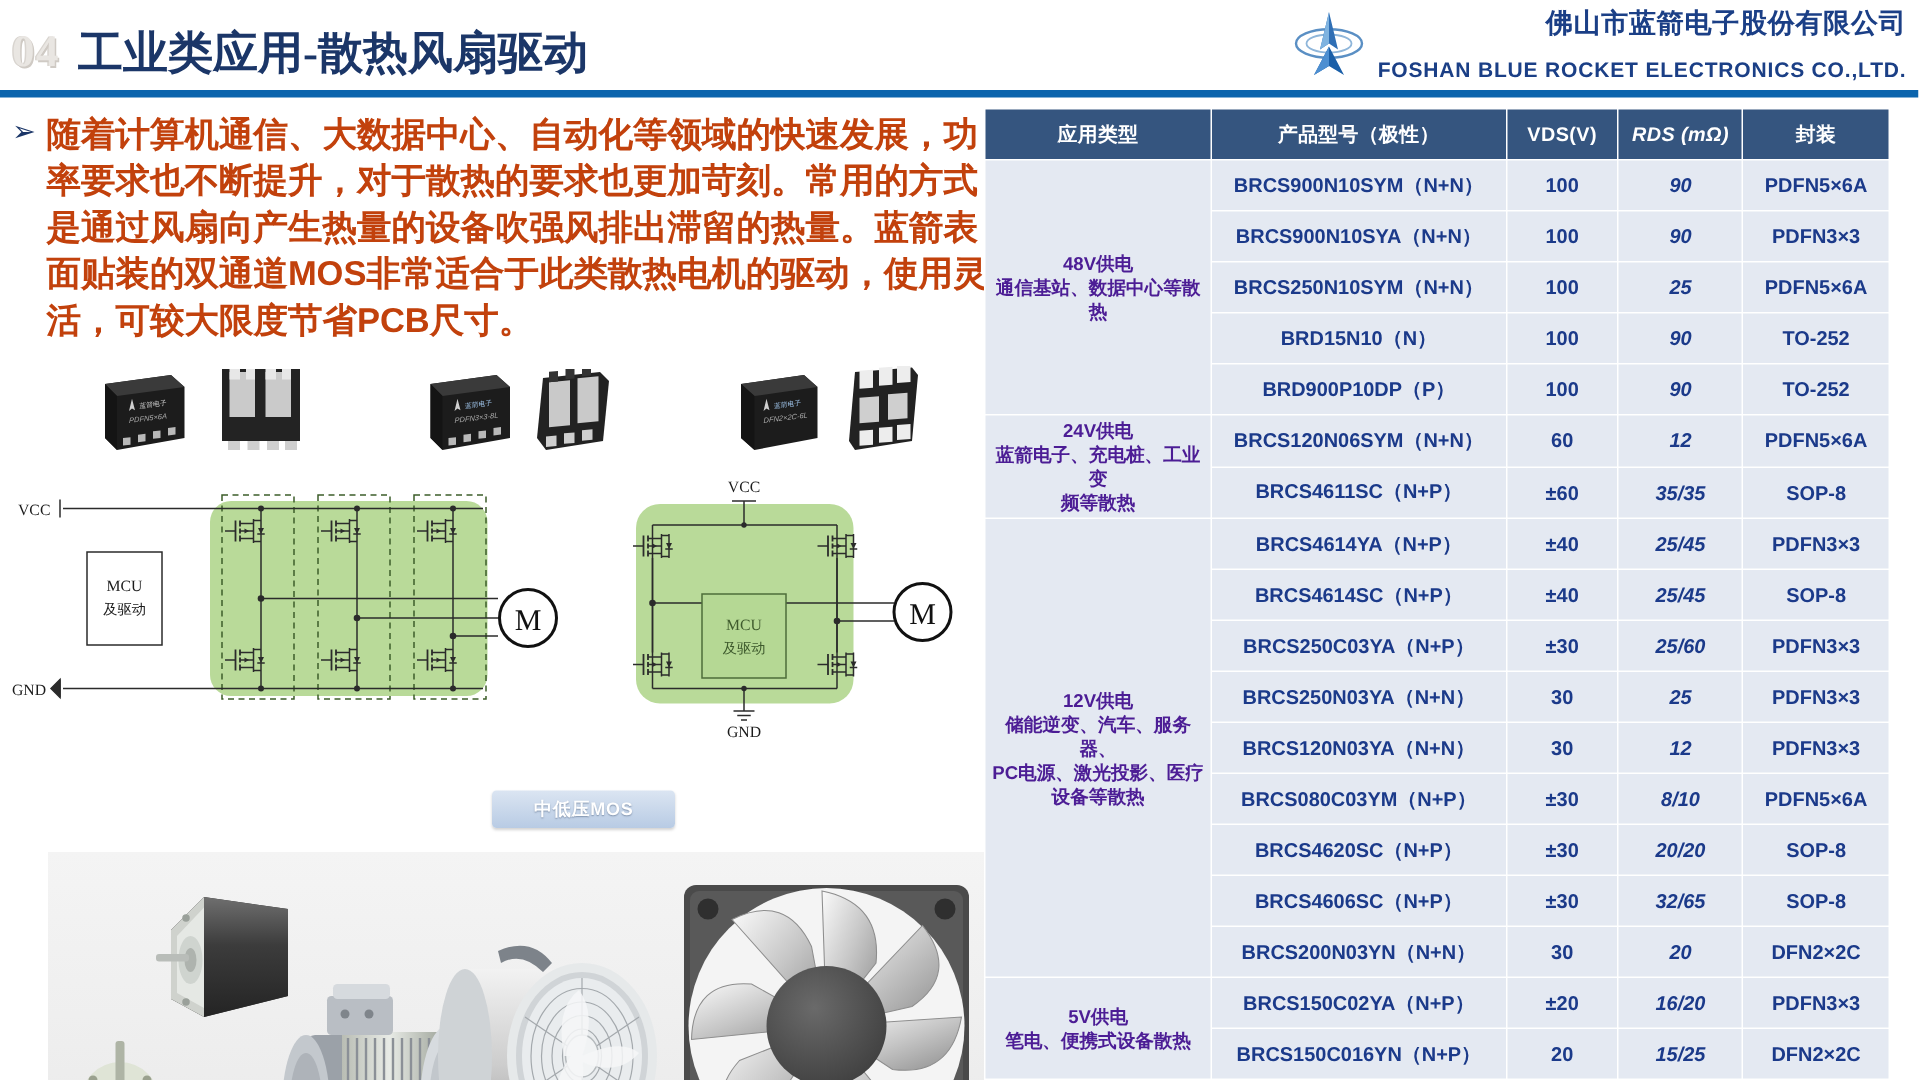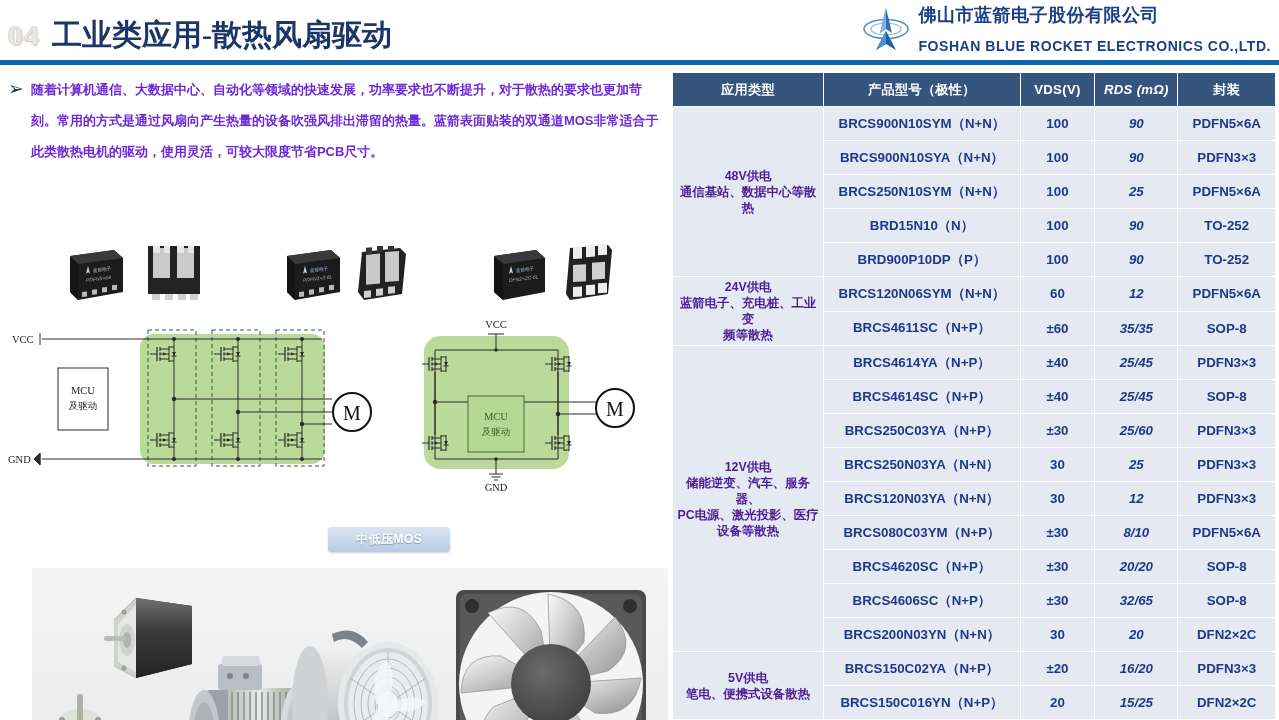--- a/index.html
+++ b/index.html
@@ -5,21 +5,21 @@
   * { box-sizing: border-box; margin: 0; padding: 0; }
   html, body {
     width: 1279px; height: 720px;
     background: #ffffff;
     font-family: "Liberation Sans", "DejaVu Sans", sans-serif;
     overflow: hidden;
   }
   .slide { position: relative; width: 1279px; height: 720px; background:#fff; }
 
   
-  .hdr { position:absolute; left:0; top:0; width:1279px; height:62px; }
+  .hdr { position:absolute; left:0; top:0; width:1279px; height:62px;text-align:right; }
   .hdr-num {
     position:absolute; left:8px; top:18px;
     font-size:30px; font-weight:700; color:#e9e6e2;
     text-shadow: 1px 1px 0 #cfcac4, -1px 0 0 #d8d4cf;
     letter-spacing:1px; font-family:"Liberation Serif", serif;
   }
   .hdr-title {
     position:absolute; left:52px; top:15px;
     font-size:30px; font-weight:700; color:#1b3668;
     letter-spacing:0px;
@@ -32,21 +32,21 @@
   .logo-mark { position:relative; width:48px; height:44px; }
   .logo-txt { display:flex; flex-direction:column; justify-content:center; line-height:1; }
   .logo-cn { font-size:18px; font-weight:700; color:#1b3f86; letter-spacing:0.5px; }
   .logo-en { font-size:14px; font-weight:700; color:#1b3f86; letter-spacing:0.55px; margin-top:15px; }
 
   
   .left { position:absolute; left:0; top:68px; width:668px; height:652px; }
   .bullet-row { position:absolute; left:8px; top:6px; width:656px; display:flex; align-items:flex-start; }
   .bullet-arrow { color:#1b3668; font-size:19px; line-height:30px; margin-right:7px; flex:0 0 auto; }
   .bullet-text {
-    font-size:13px; font-weight:700; color:#6d28d9;
+    font-size:23px; font-weight:700; color:#c2410c;
     line-height:31px; letter-spacing:0px; width:632px;
   }
 
   
   .pkg-strip { position:absolute; left:40px; top:176px; width:620px; height:62px; }
   .pkg { position:absolute; }
 
   
   .circuits { position:absolute; left:0; top:236px; width:668px; height:256px; }
   .mos-badge {
@@ -59,21 +59,21 @@
     letter-spacing:.5px;
   }
 
   
   .photo-band {
     position:absolute; left:32px; top:500px; width:636px; height:216px;
     background:linear-gradient(180deg,#f4f4f4 0%,#eeeeee 60%,#e9e9e9 100%);
   }
 
   
-  .tbl-wrap { position:absolute; left:672px; top:72px; width:604px; }
+  .tbl-wrap { position:absolute; left:656px; top:72px; width:604px; }
   table.spec { border-collapse:separate; border-spacing:1px 1px; width:604px; background:#ffffff; }
   table.spec th {
     background:#35557f; color:#ffffff; font-size:13.2px; font-weight:700;
     height:33px; text-align:center; letter-spacing:.3px; border:0;
   }
   table.spec td {
     background:#e4e9f2; color:#1b3a8a; font-size:13.3px; font-weight:700;
     height:33px; text-align:center; border:0; white-space:nowrap;
   }
   table.spec td.grp {

